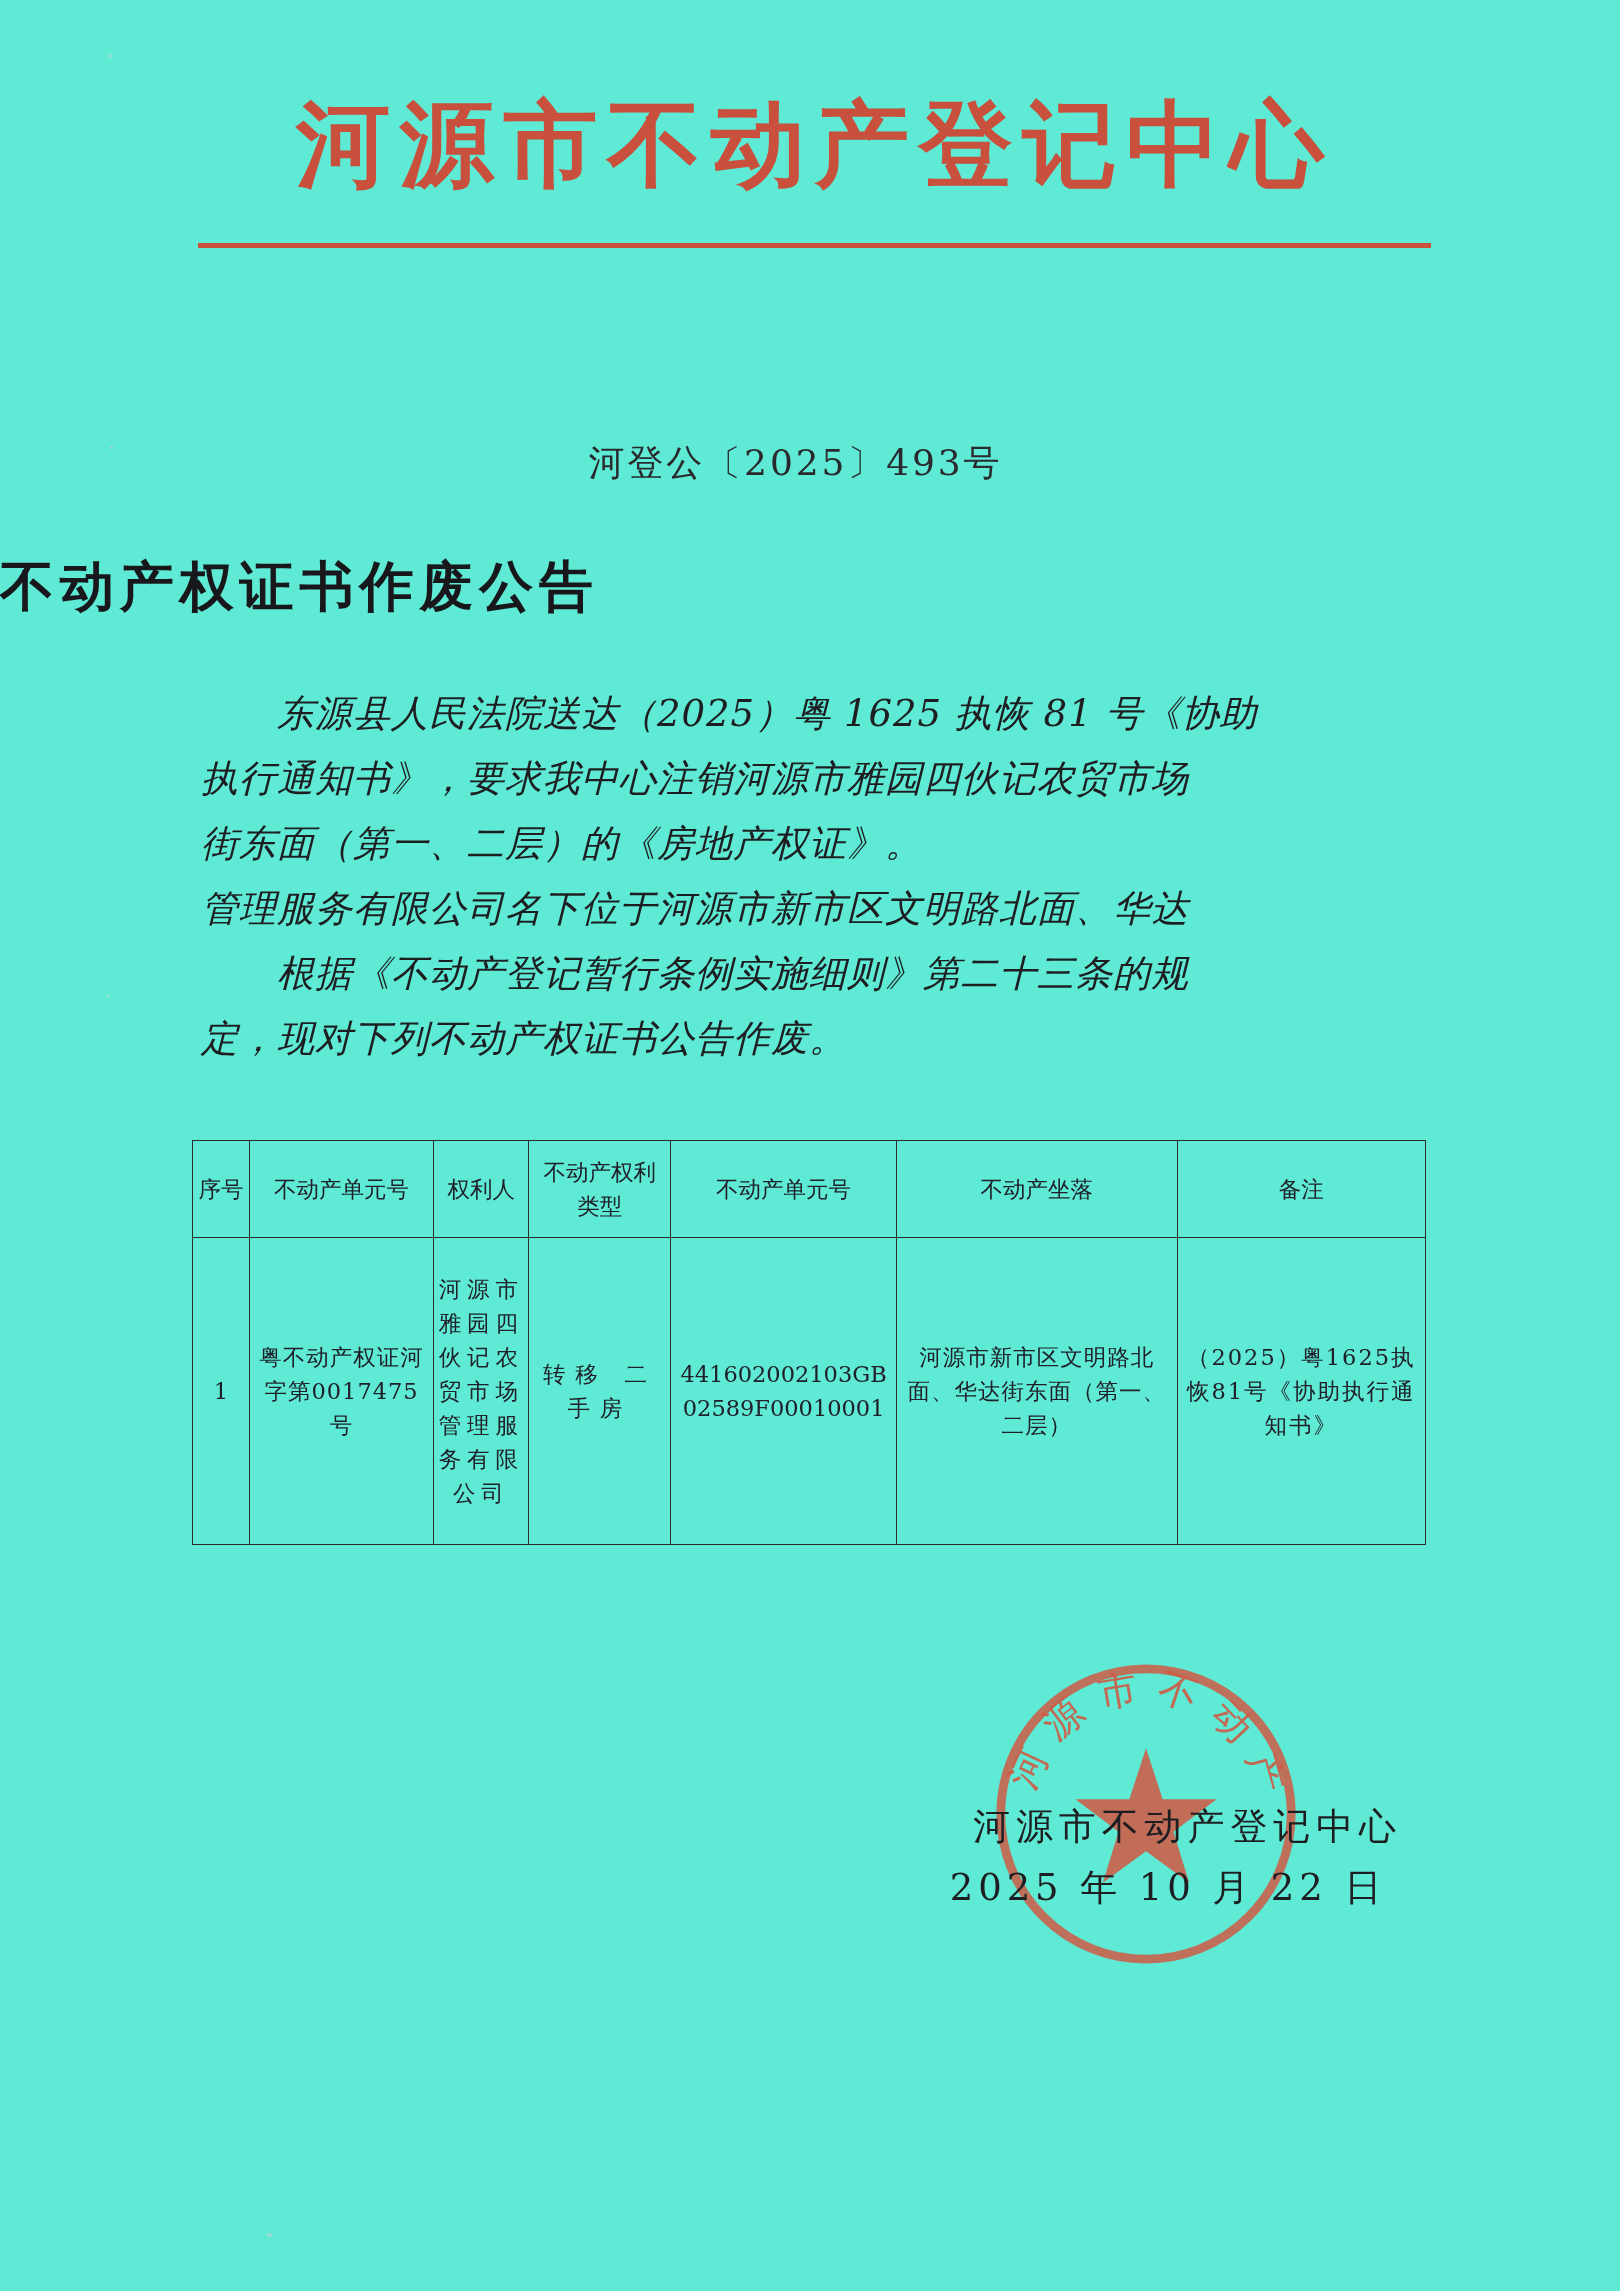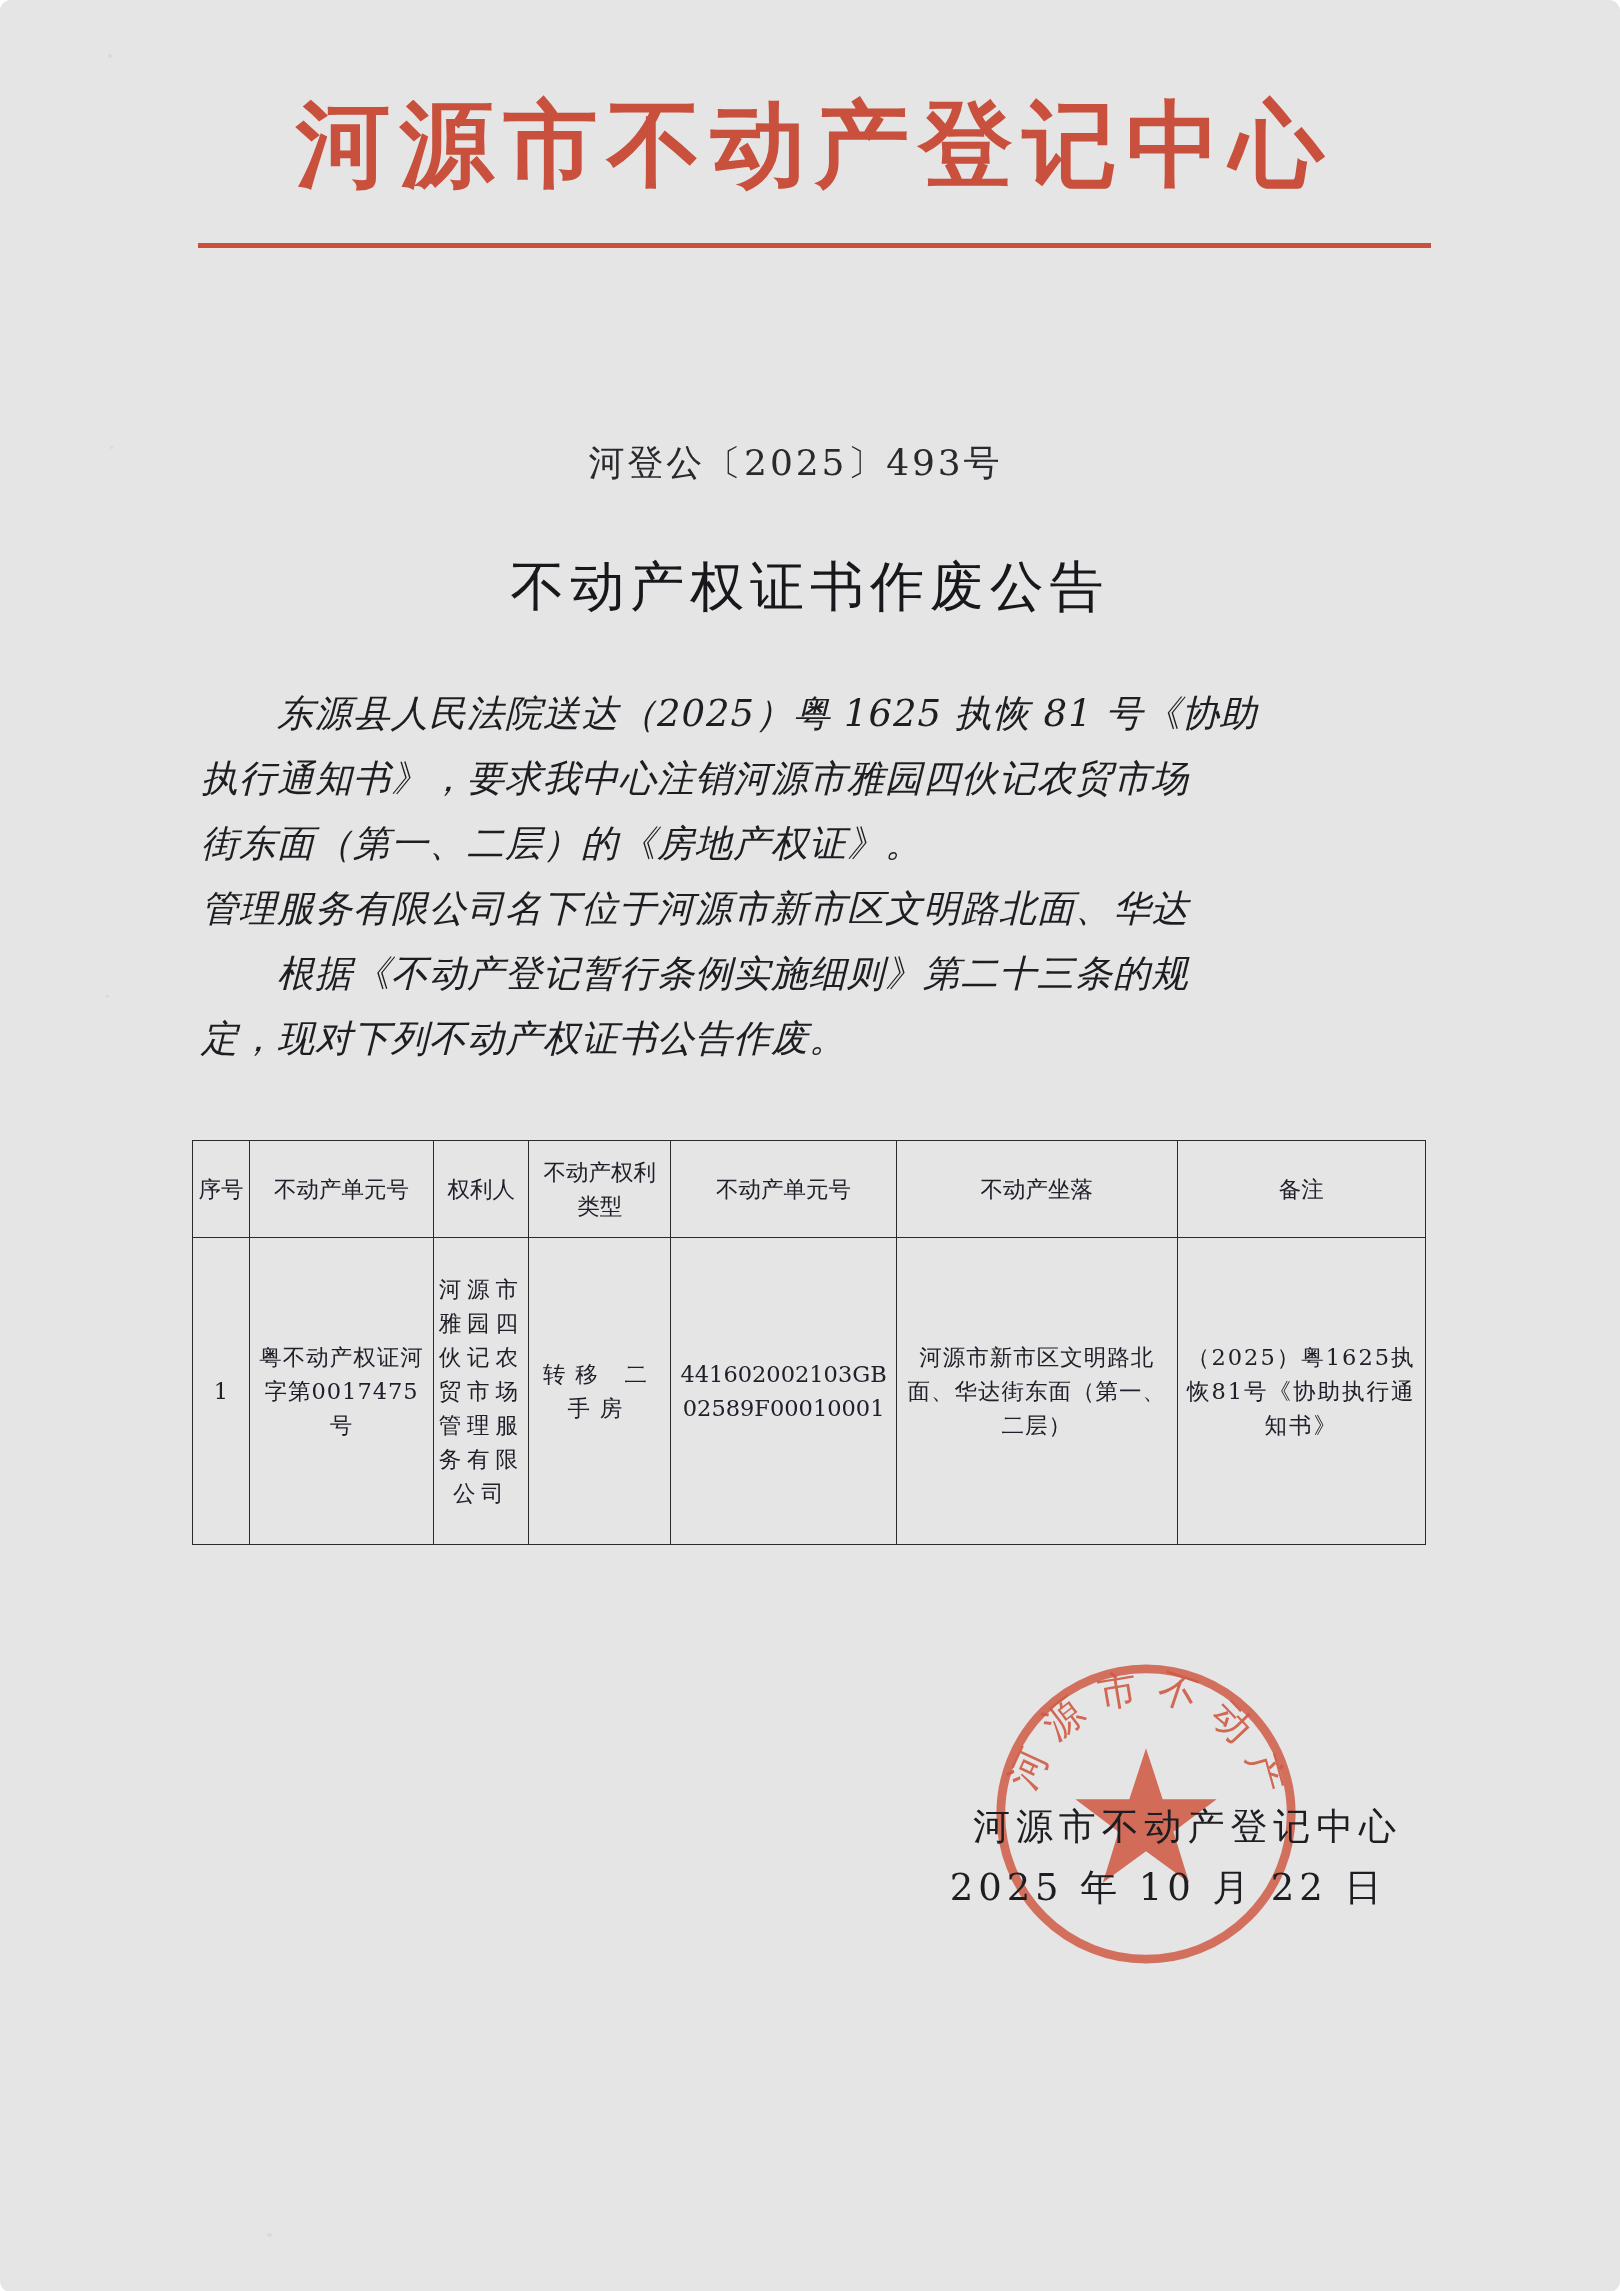--- a/index.html
+++ b/index.html
@@ -11,22 +11,21 @@
     width: 1620px;
     height: 2292px;
     font-family: "DejaVu Serif", "Liberation Serif", serif;
     color: #1a1a1a;
     position: relative;
     overflow: hidden;
   }
   .page {
     position: absolute;
     inset: 0;
-    background: #e5e5e5;
-    border-radius: 11px;
+    background: #5eead4;
   }
   
   .letterhead {
     position: absolute;
     top: 90px;
     left: 0;
     width: 100%;
     text-align: center;
   }
   .letterhead-title {
@@ -59,23 +58,22 @@
     color: #2a2a2e;
     padding-right: 29px;
     box-sizing: border-box;
   }
   
   .doc-title {
     position: absolute;
     top: 551px;
     left: 0;
     width: 100%;
-    text-align: center;
     font-size: 54px;
-    font-weight: 400;
+    font-weight: 700;
     letter-spacing: 5.9px;
     color: #18181c;
     font-family: "DejaVu Sans", "Liberation Sans", sans-serif;
   }
   
   .body-block {
     position: absolute;
     top: 681px;
     left: 201px;
     width: 1225px;

